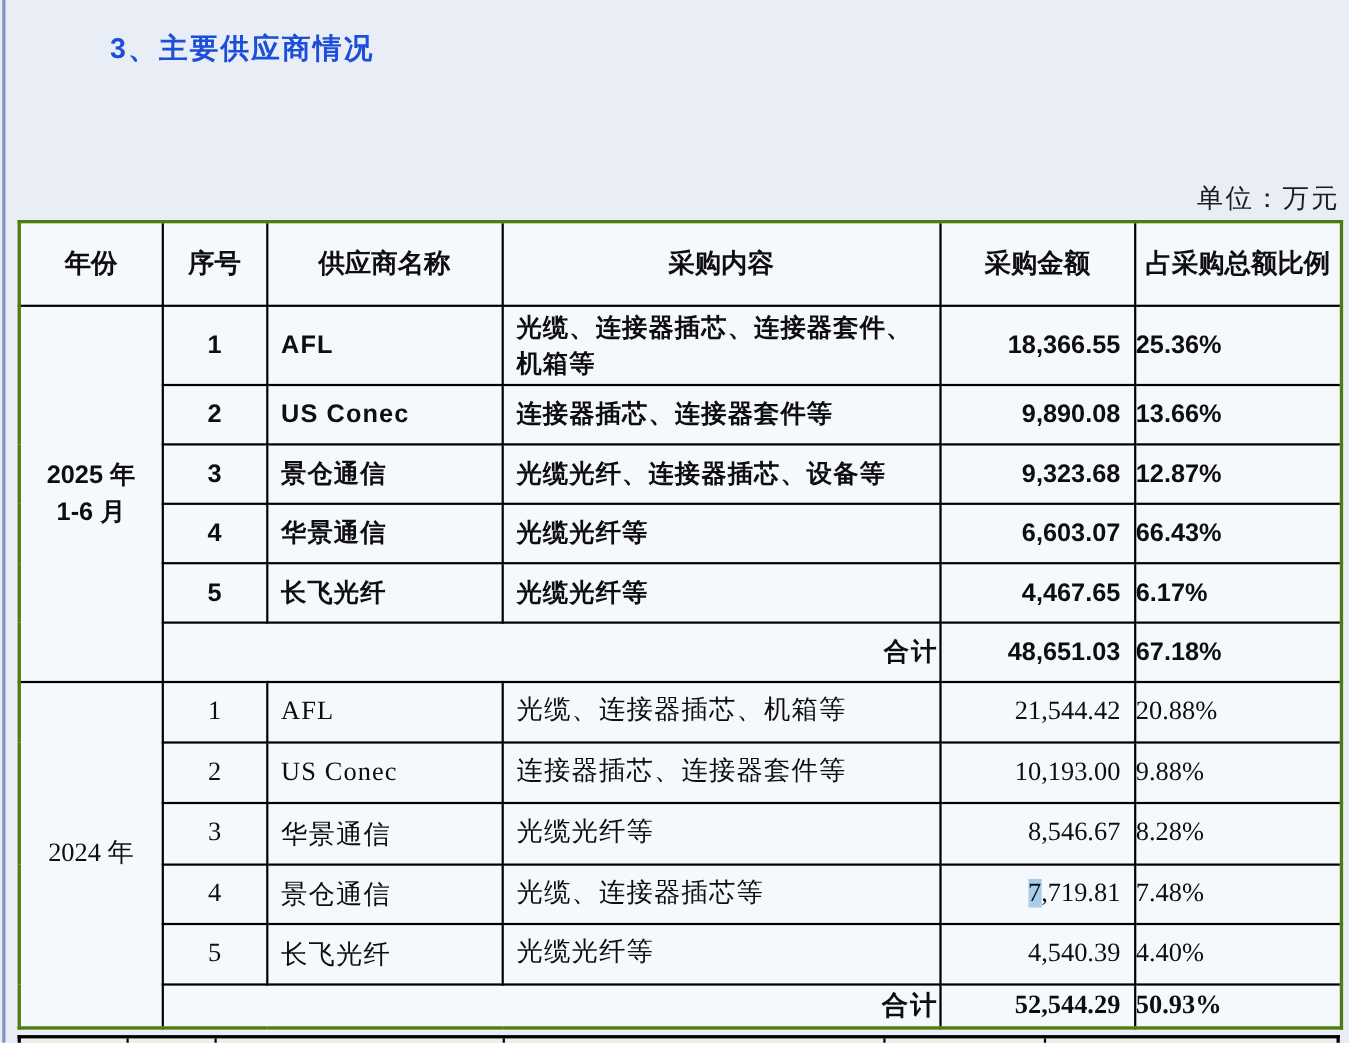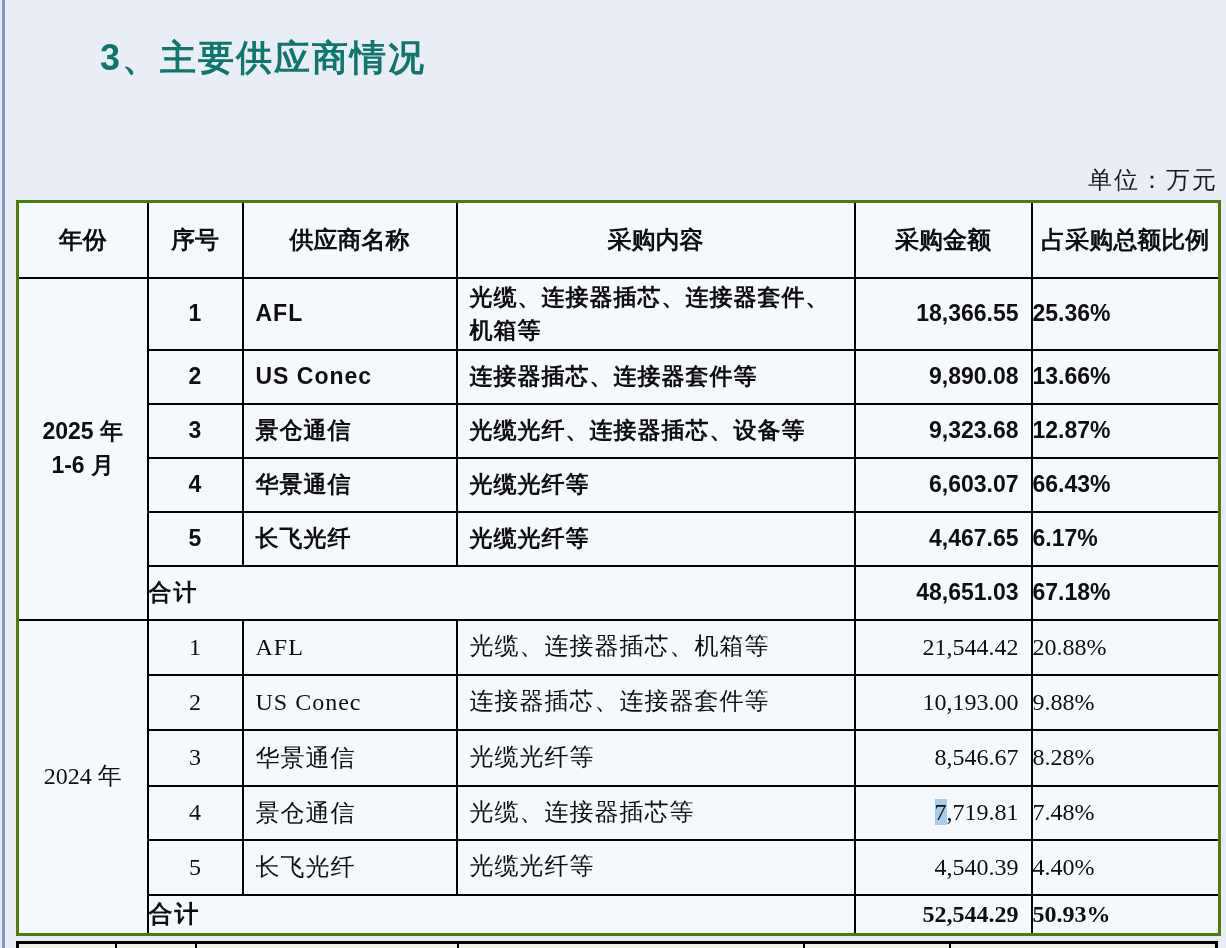--- a/index.html
+++ b/index.html
@@ -7,21 +7,21 @@
     width:1226px;height:948px;
     font-family:"Liberation Serif","DejaVu Serif",serif;
     background:var(--page-bg,#e9eef6);
     color:#0d0d12;
   }
   .doc{position:relative;width:1226px;height:948px;overflow:hidden;}
   .left-rule{position:absolute;left:2px;top:0;width:3px;height:948px;background:var(--rule-color,#8494c4);}
   .title{
     position:absolute;left:100px;top:10px;
     font-family:"Liberation Sans","DejaVu Sans",sans-serif;
-    font-weight:bold;font-size:36px;letter-spacing:2px;color:#0f766e;
+    font-weight:bold;font-size:26px;letter-spacing:2px;color:#1d4ed8;
   }
   .intro{
     position:absolute;left:80px;top:84px;
     font-size:27px;letter-spacing:4px;color:#14141c;
   }
   .unit{
     position:absolute;right:8px;top:164px;
     font-size:24px;letter-spacing:2px;color:#1a1a24;
   }
   table.t{
@@ -54,21 +54,21 @@
     font-family:"Liberation Serif","DejaVu Serif",serif;
     font-weight:normal;font-size:24px;
   }
   .g24.total td{font-weight:bold;}
   .c-year{text-align:center;font-size:25px;line-height:1.45;}
   .c-no{text-align:center;}
   .c-sup{text-align:left;padding-left:12px !important;letter-spacing:1px;}
   .c-con{text-align:left;padding-left:12px !important;line-height:1.4;letter-spacing:1px;padding-right:6px !important;}
   .c-amt{text-align:right;padding-right:12px !important;}
   .c-pct{text-align:left;padding-right:8px !important;}
-  .c-total{text-align:left;letter-spacing:2px;}
+  .c-total{text-align:right;letter-spacing:2px;}
   .sel{background:var(--sel-bg,#a9cce9);}
   
   .partial-row{
     position:absolute;left:16px;top:941px;width:1196px;height:7px;
     background:#edf1e3;border:3px solid #000;border-bottom:none;
   }
   .partial-row .v{position:absolute;top:0;width:2px;height:7px;background:#000;}
   .pv1{left:96px}.pv2{left:176px}.pv3{left:438px}.pv4{left:784px}.pv5{left:930px}
 </style>
 </head>

